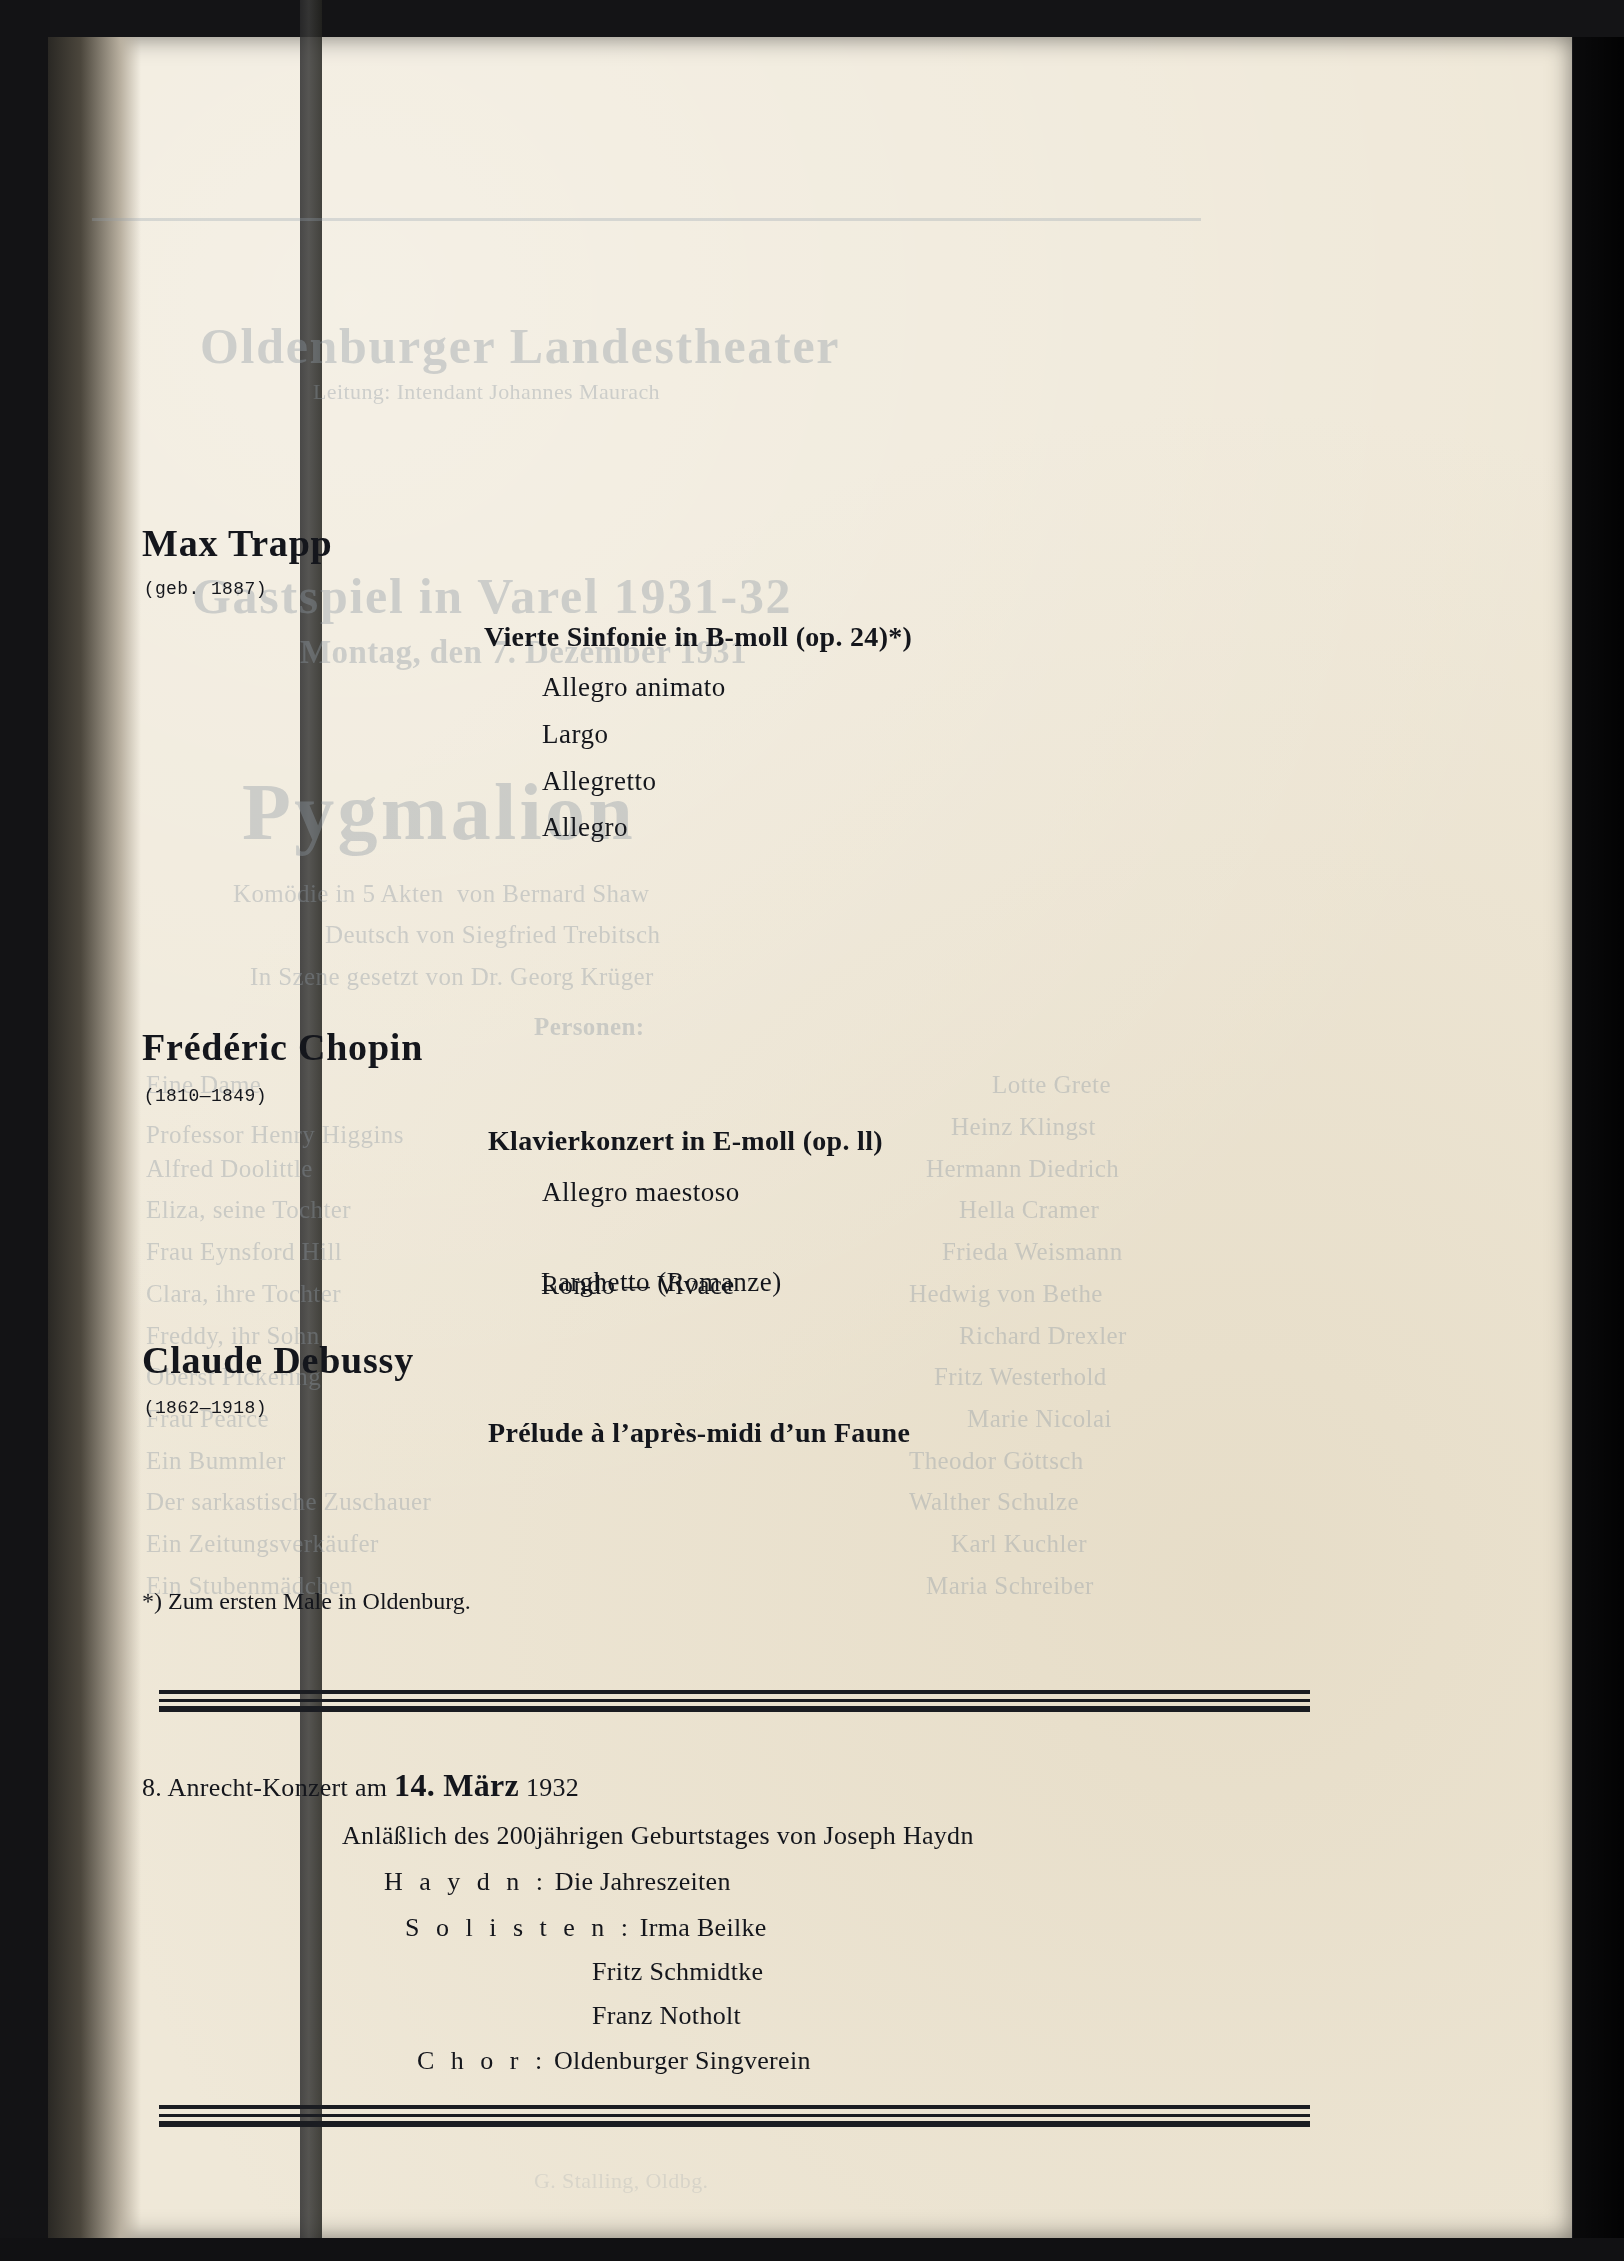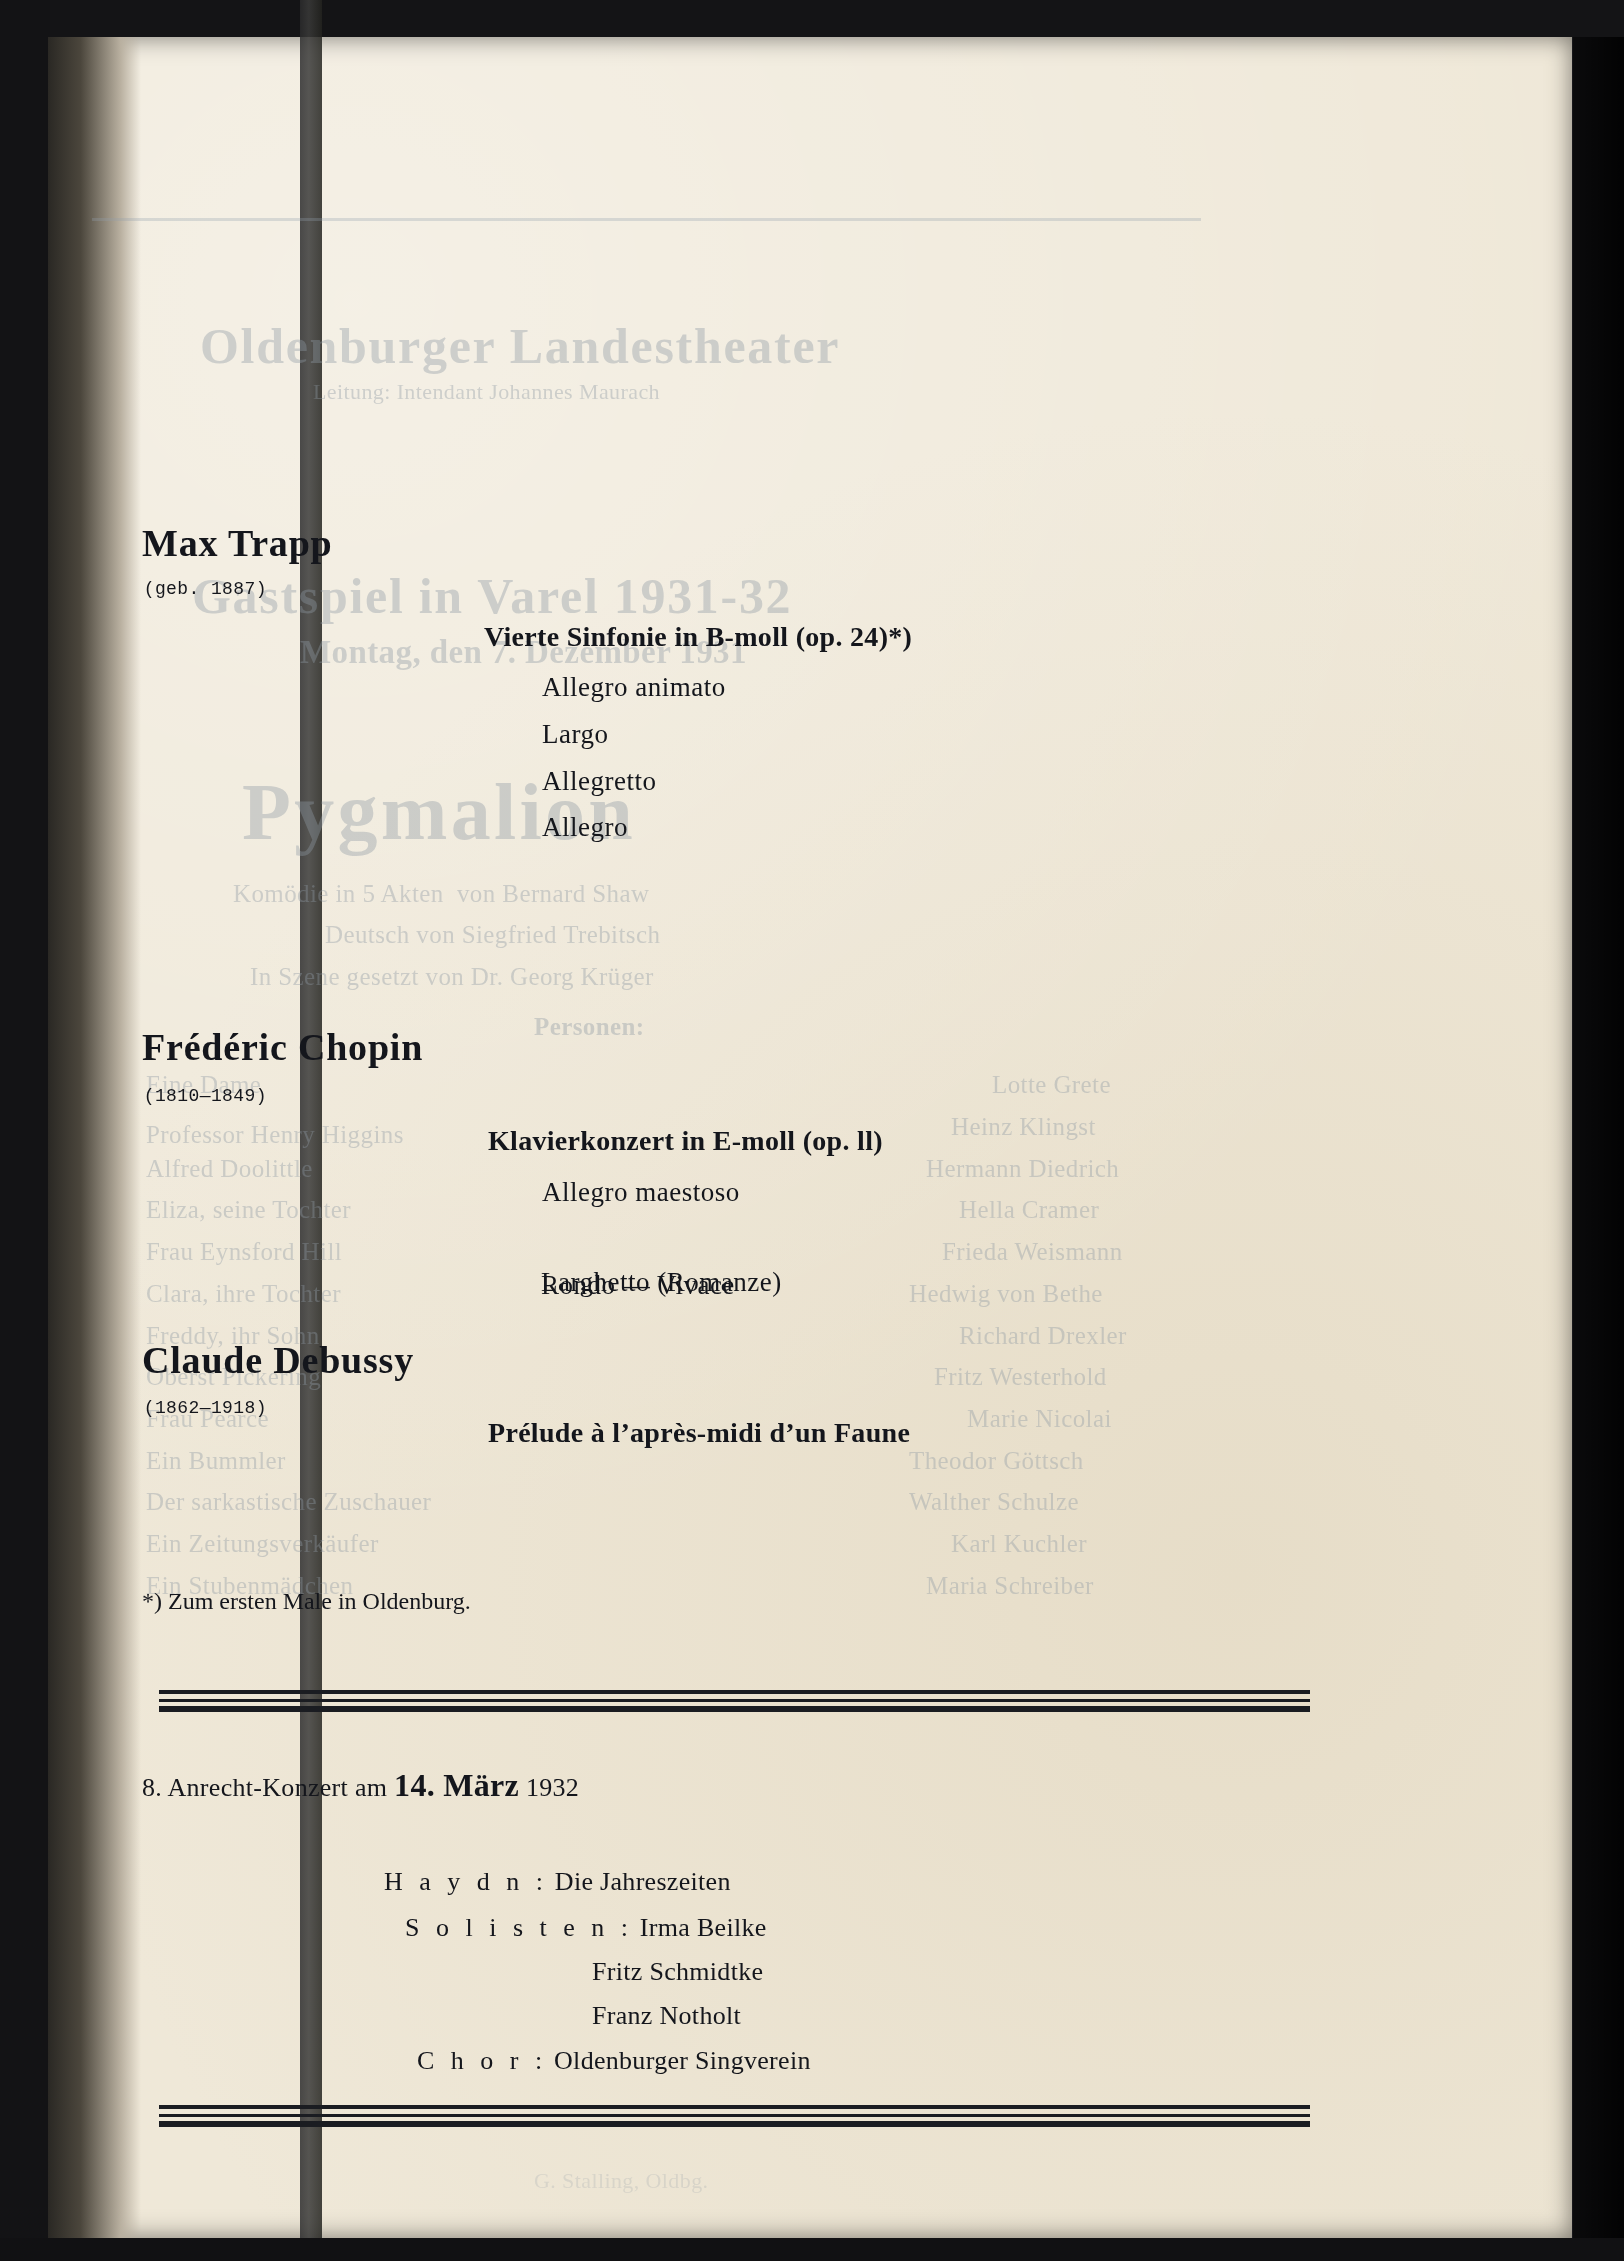--- a/index.html
+++ b/index.html
@@ -244,20 +244,21 @@
     <div class="rule-block" style="top:1653px;">
       <div class="rule-a"></div>
       <div class="rule-b"></div>
       <div class="rule-c"></div>
     </div>
 
     <div class="notice-line" style="left:0px; top:1730px;">
       <span>8. Anrecht-Konzert am </span><span class="notice-big">14. März</span><span> 1932</span>
     </div>
 
+    <div class="notice-line" style="left:200px; top:1784px;">Anläßlich des 200jährigen Geburtstages von Joseph Haydn</div>
 
     <div class="notice-line" style="left:242px; top:1830px;">
       <span class="sp">H a y d n :</span><span> Die Jahreszeiten</span>
     </div>
     <div class="notice-line" style="left:263px; top:1876px;">
       <span class="sp">S o l i s t e n :</span><span> Irma Beilke</span>
     </div>
     <div class="notice-line" style="left:450px; top:1920px;">Fritz Schmidtke</div>
     <div class="notice-line" style="left:450px; top:1964px;">Franz Notholt</div>
     <div class="notice-line" style="left:275px; top:2009px;">

